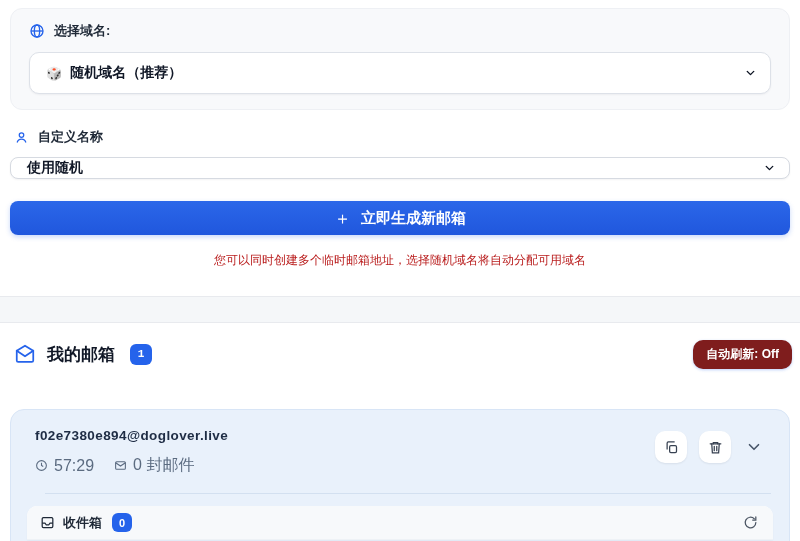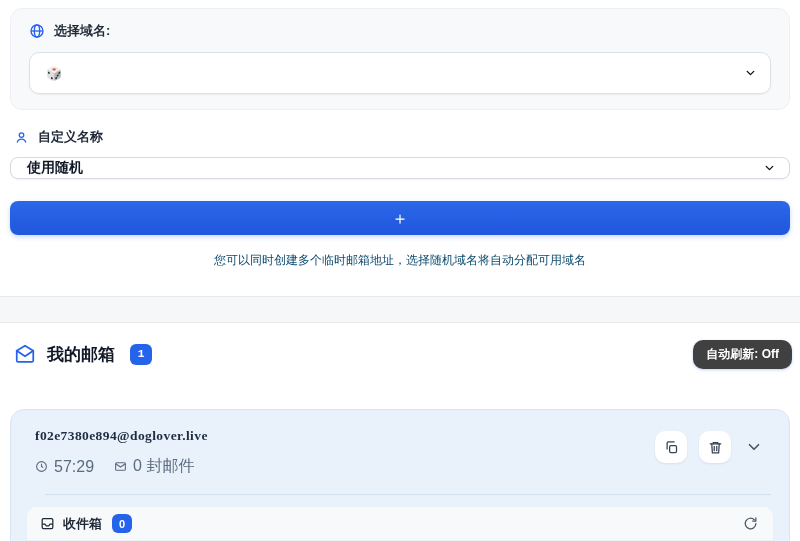--- a/index.html
+++ b/index.html
@@ -35,49 +35,49 @@
   .gen-btn {
     display:flex; align-items:center; justify-content:center; gap:10px;
     margin:22px 10px 0; height:34px; width:780px;
     background:linear-gradient(180deg,#2b67e9 0%,#2057dd 100%);
     border:none; border-radius:8px; color:#fff;
     font-family:inherit; font-size:15px; font-weight:700; cursor:pointer;
     box-shadow:0 2px 5px rgba(37,99,235,.25);
   }
   .gen-btn .plus { font-size:17px; font-weight:400; line-height:1; }
 
-  .helper { margin-top:17px; text-align:center; font-size:12px; color:#0c4a6e; }
+  .helper { margin-top:17px; text-align:center; font-size:12px; color:#b91c1c; }
 
   
   .band { margin-top:27px; height:27px; background:#f5f7f9; border-top:1px solid #e8eaee; border-bottom:1px solid #e8eaee; }
 
   
   .mbx-header { display:flex; align-items:center; margin:16px 8px 0 14px; height:30px; }
   .mbx-title { display:flex; align-items:center; gap:11px; font-size:17px; font-weight:700; color:#111827;font-family:Liberation Mono, monospace; }
   .badge {
     display:inline-flex; align-items:center; justify-content:center;
     min-width:22px; height:21px; padding:0 6px; margin-left:4px;
     background:#2563eb; color:#fff; font-size:11px; font-weight:700; border-radius:6px;
   }
   .spacer { flex:1; }
   .refresh-btn {
     height:29px; padding:0 13px; border:none; border-radius:10px;
-    background:#404040; color:#fff; font-family:inherit; font-size:12px; font-weight:700;
+    background:#7f1d1d; color:#fff; font-family:inherit; font-size:12px; font-weight:700;
     cursor:pointer; box-shadow:0 1px 3px rgba(37,99,235,.3);
   }
 
   
   .email-card {
     margin:40px 10px 0; height:220px;
     background:#e9f1fb; border:1px solid #d8e5f6; border-radius:14px;
     padding:18px 16px 0;
   }
   .email-top { position:relative; padding-left:8px; }
   .email-addr {
-    font-family:Liberation Serif, serif;
+    font-family:Liberation Sans, sans-serif;
     font-size:13.5px; font-weight:700; color:#1e2c44; letter-spacing:.4px;
   }
   .email-meta { display:flex; align-items:center; gap:6px; margin-top:12px; font-size:16px; color:#5b6b80; }
   .email-meta .gap { width:8px; }
   .email-actions { position:absolute; right:8px; top:3px; display:flex; align-items:center; gap:12px; }
   .sq-btn {
     width:32px; height:32px; border:none; border-radius:10px; background:#fff;
     display:flex; align-items:center; justify-content:center; color:#374151; cursor:pointer;
     box-shadow:0 1px 2px rgba(16,24,40,.08);
   }
@@ -103,20 +103,21 @@
     <div class="field-label">
       <svg class="icon-blue" width="16" height="16" viewBox="0 0 24 24" fill="none" stroke="currentColor" stroke-width="2">
           <circle cx="12" cy="12" r="9"></circle>
           <ellipse cx="12" cy="12" rx="4" ry="9"></ellipse>
           <path d="M3 12h18"></path>
         </svg>
       <span>选择域名:</span>
     </div>
     <div class="select">
       <span class="sel-ico">🎲</span>
+      <span>随机域名（推荐）</span>
       <svg class="chev" width="13" height="13" viewBox="0 0 24 24" fill="none" stroke="currentColor" stroke-width="2.6" stroke-linecap="round" stroke-linejoin="round">
           <polyline points="6 9 12 15 18 9"></polyline>
         </svg>
     </div>
   </section>
 
   <div class="field-label name-label">
     <svg class="icon-blue" width="15" height="15" viewBox="0 0 24 24" fill="none" stroke="currentColor" stroke-width="2">
         <circle cx="12" cy="8" r="3.6"></circle>
         <path d="M5 20c.9-3.8 3.3-5.5 7-5.5s6.1 1.7 7 5.5"></path>
@@ -125,20 +126,21 @@
   </div>
   <div class="select name-select">
     <span>使用随机</span>
     <svg class="chev" width="13" height="13" viewBox="0 0 24 24" fill="none" stroke="currentColor" stroke-width="2.6" stroke-linecap="round" stroke-linejoin="round">
         <polyline points="6 9 12 15 18 9"></polyline>
       </svg>
   </div>
 
   <button class="gen-btn">
     <span class="plus">＋</span>
+    <span>立即生成新邮箱</span>
   </button>
 
   <div class="helper">您可以同时创建多个临时邮箱地址，选择随机域名将自动分配可用域名</div>
 
   <div class="band"></div>
 
   <div class="mbx-header">
     <div class="mbx-title">
       <svg class="icon-blue" width="22" height="22" viewBox="0 0 24 24" fill="none" stroke="currentColor" stroke-width="1.9" stroke-linecap="round" stroke-linejoin="round">
           <path d="M3 8.5 12 3l9 5.5V19a1.6 1.6 0 0 1-1.6 1.6H4.6A1.6 1.6 0 0 1 3 19Z"></path>

